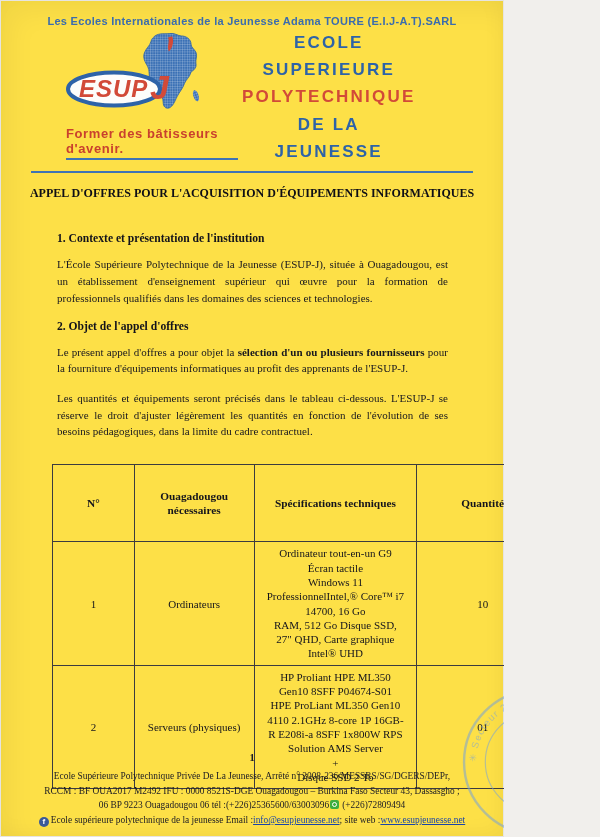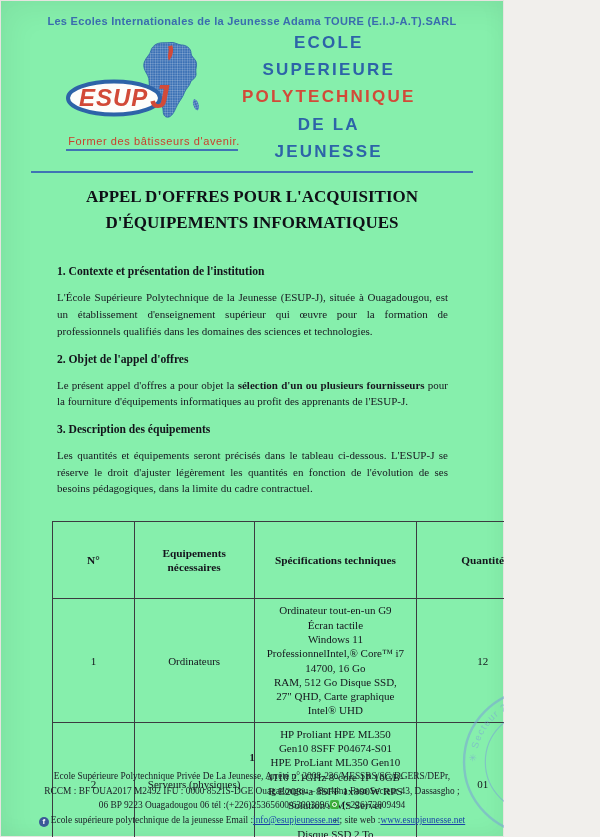--- a/index.html
+++ b/index.html
@@ -5,46 +5,46 @@
   html,body{margin:0;padding:0;}
   body{
     width:600px;height:837px;
     background:#f1efec;
     font-family:"Liberation Serif", serif;
     -webkit-font-smoothing:antialiased;
   }
   .page{
     position:relative;
     width:504px;height:837px;
-    background:#86efac;
+    background:#fde047;
     overflow:hidden;
     box-shadow:inset 0 0 0 1px #e6e4e0, inset 10px 10px 28px rgba(0,0,0,0.05), inset -6px -6px 20px rgba(0,0,0,0.03);
     color:#16161e;
   }
   
   .org-line{
     padding-top:15px;
     text-align:center;
     font-family:"Liberation Sans", sans-serif;
     font-weight:bold;
     font-size:11px;
     letter-spacing:.3px;
     color:#3a6cae;
   }
   .header-row{
     display:flex;
     align-items:center;
     padding:2px 46px 0 66px;
   }
-  .logo-block{width:176px;flex:none;text-align:center;}
+  .logo-block{width:176px;flex:none;}
   .logo-svg{display:block;}
   .logo-tagline{
     font-family:"Liberation Sans", sans-serif;
-    font-size:11px;
-    font-weight:normal;
+    font-size:13px;
+    font-weight:bold;
     color:#c9402e;
     letter-spacing:.6px;
     margin-top:15px;
   }
   .logo-underline{height:2px;background:#3f74b4;width:172px;margin-top:2px;}
   .school-name{
     flex:1;
     text-align:center;
     margin-right:48px;
     font-family:"Liberation Sans", sans-serif;
@@ -55,21 +55,21 @@
   }
   .sn-blue{color:#2d63a8;text-align:center;}
   .sn-red{color:#d24a38;}
   .rule{height:2.5px;background:#3f74b4;margin:6px 31px 0 31px;}
   
   .doc-title{
     margin:11px auto 0 auto;
     width:450px;
     text-align:center;
     font-weight:bold;
-    font-size:17px;
+    font-size:12px;
     line-height:1.5;
     color:#0f0f16;
   }
   
   .content{margin:30px 56px 0 57px;}
   .sec-h{font-size:11.6px;font-weight:bold;margin:0 0 11px 0;color:#13131b;}
   .sec-h.first{margin-top:24px;}
   .content p{
     font-size:11px;line-height:1.52;text-align:justify;
     margin:0 0 13px 0;color:#17171f;
@@ -167,52 +167,51 @@
 
   <div class="doc-title">APPEL D'OFFRES POUR L'ACQUISITION D'ÉQUIPEMENTS INFORMATIQUES</div>
 
   <div class="content">
     <div class="sec-h first">1. Contexte et présentation de l'institution</div>
     <p>L'École Supérieure Polytechnique de la Jeunesse (ESUP-J), située à Ouagadougou, est un établissement d'enseignement supérieur qui œuvre pour la formation de professionnels qualifiés dans les domaines des sciences et technologies.</p>
 
     <div class="sec-h">2. Objet de l'appel d'offres</div>
     <p><span>Le présent appel d'offres a pour objet la </span><b>sélection d'un ou plusieurs fournisseurs</b><span> pour la fourniture d'équipements informatiques au profit des apprenants de l'ESUP-J.</span></p>
 
-    <div class="sec-h">3. Description des équipements</div>
     <p class="last">Les quantités et équipements seront précisés dans le tableau ci-dessous. L'ESUP-J se réserve le droit d'ajuster légèrement les quantités en fonction de l'évolution de ses besoins pédagogiques, dans la limite du cadre contractuel.</p>
 
     <table class="equip">
       <colgroup>
         <col style="width:82px">
           <col style="width:120px">
           <col style="width:163px">
           <col style="width:132px">
       </colgroup>
       <thead>
         <tr>
           <th>N°</th>
-          <th>Equipements
+          <th>Ouagadougou
 nécessaires</th>
           <th>Spécifications techniques</th>
           <th>Quantité</th>
         </tr>
       </thead>
       <tbody>
         <tr>
           <td>1</td>
           <td>Ordinateurs</td>
           <td class="specs">Ordinateur tout-en-un G9
 Écran tactile
 Windows 11
 ProfessionnelIntel,® Core™ i7
 14700, 16 Go
 RAM, 512 Go Disque SSD,
 27" QHD, Carte graphique
 Intel® UHD</td>
-          <td>12</td>
+          <td>10</td>
         </tr>
         <tr>
           <td>2</td>
           <td>Serveurs (physiques)</td>
           <td class="specs">HP Proliant HPE ML350
 Gen10 8SFF P04674-S01
 HPE ProLiant ML350 Gen10
 4110 2.1GHz 8-core 1P 16GB-
 R E208i-a 8SFF 1x800W RPS
 Solution AMS Server

